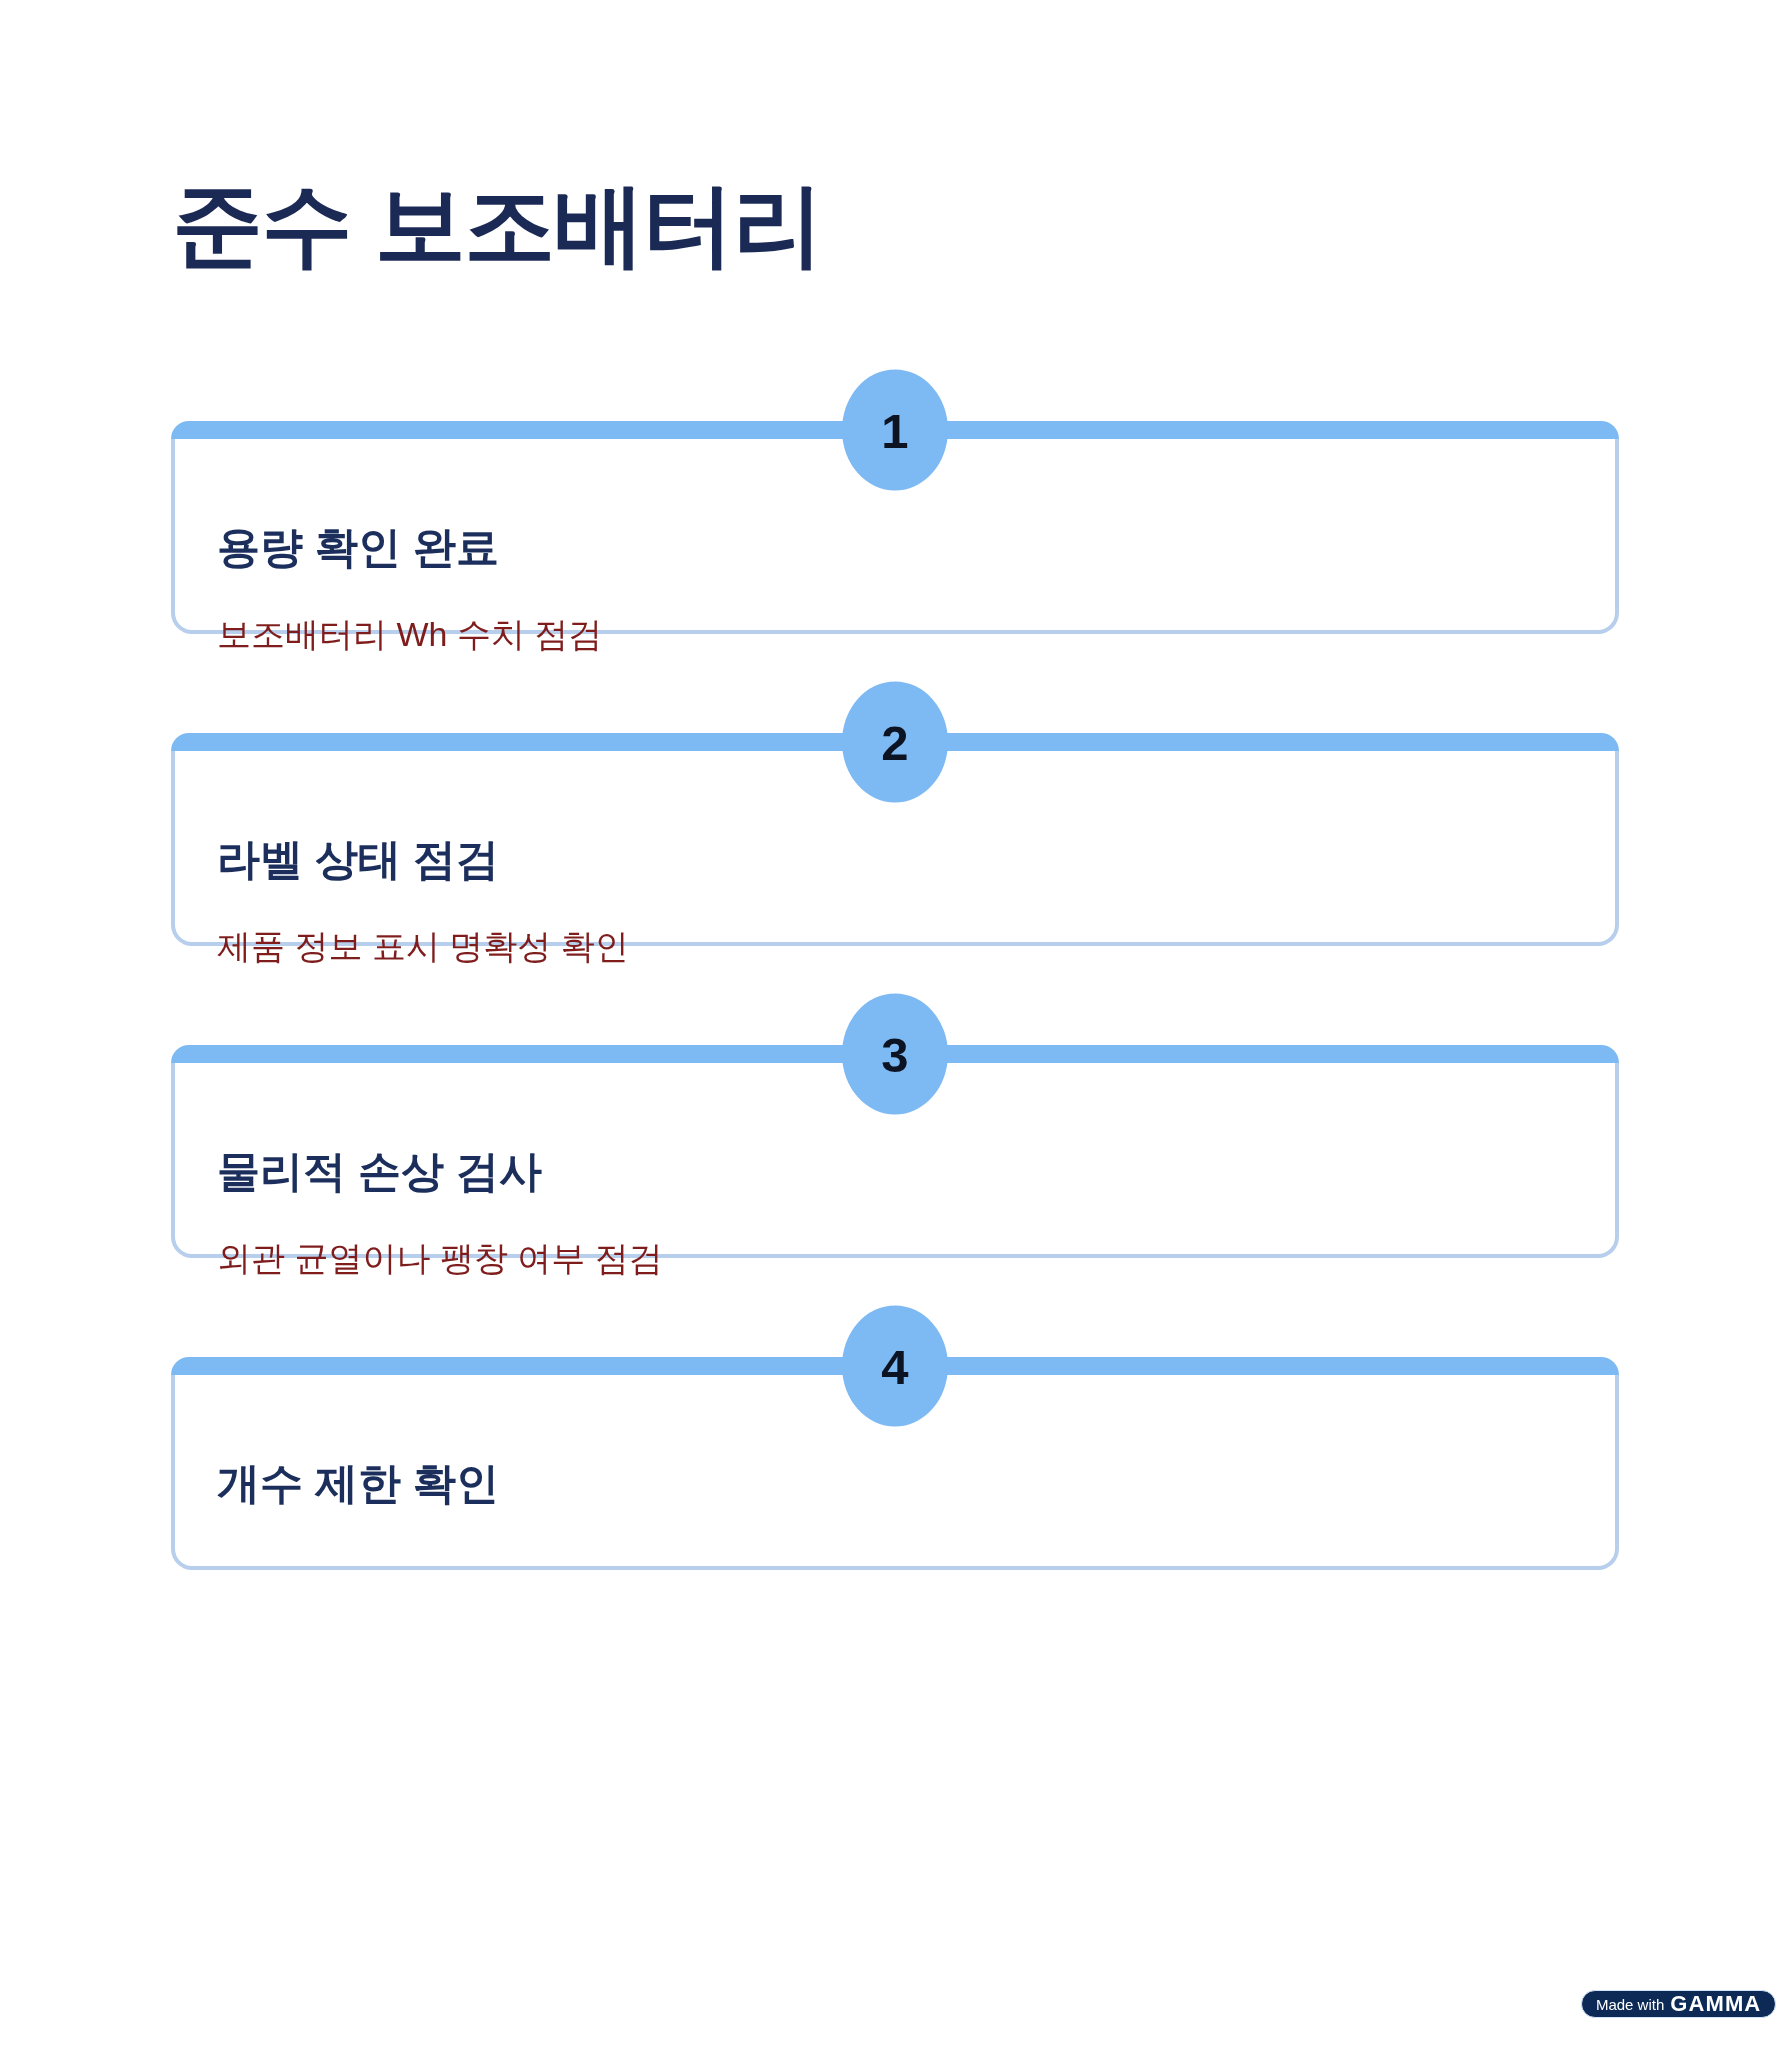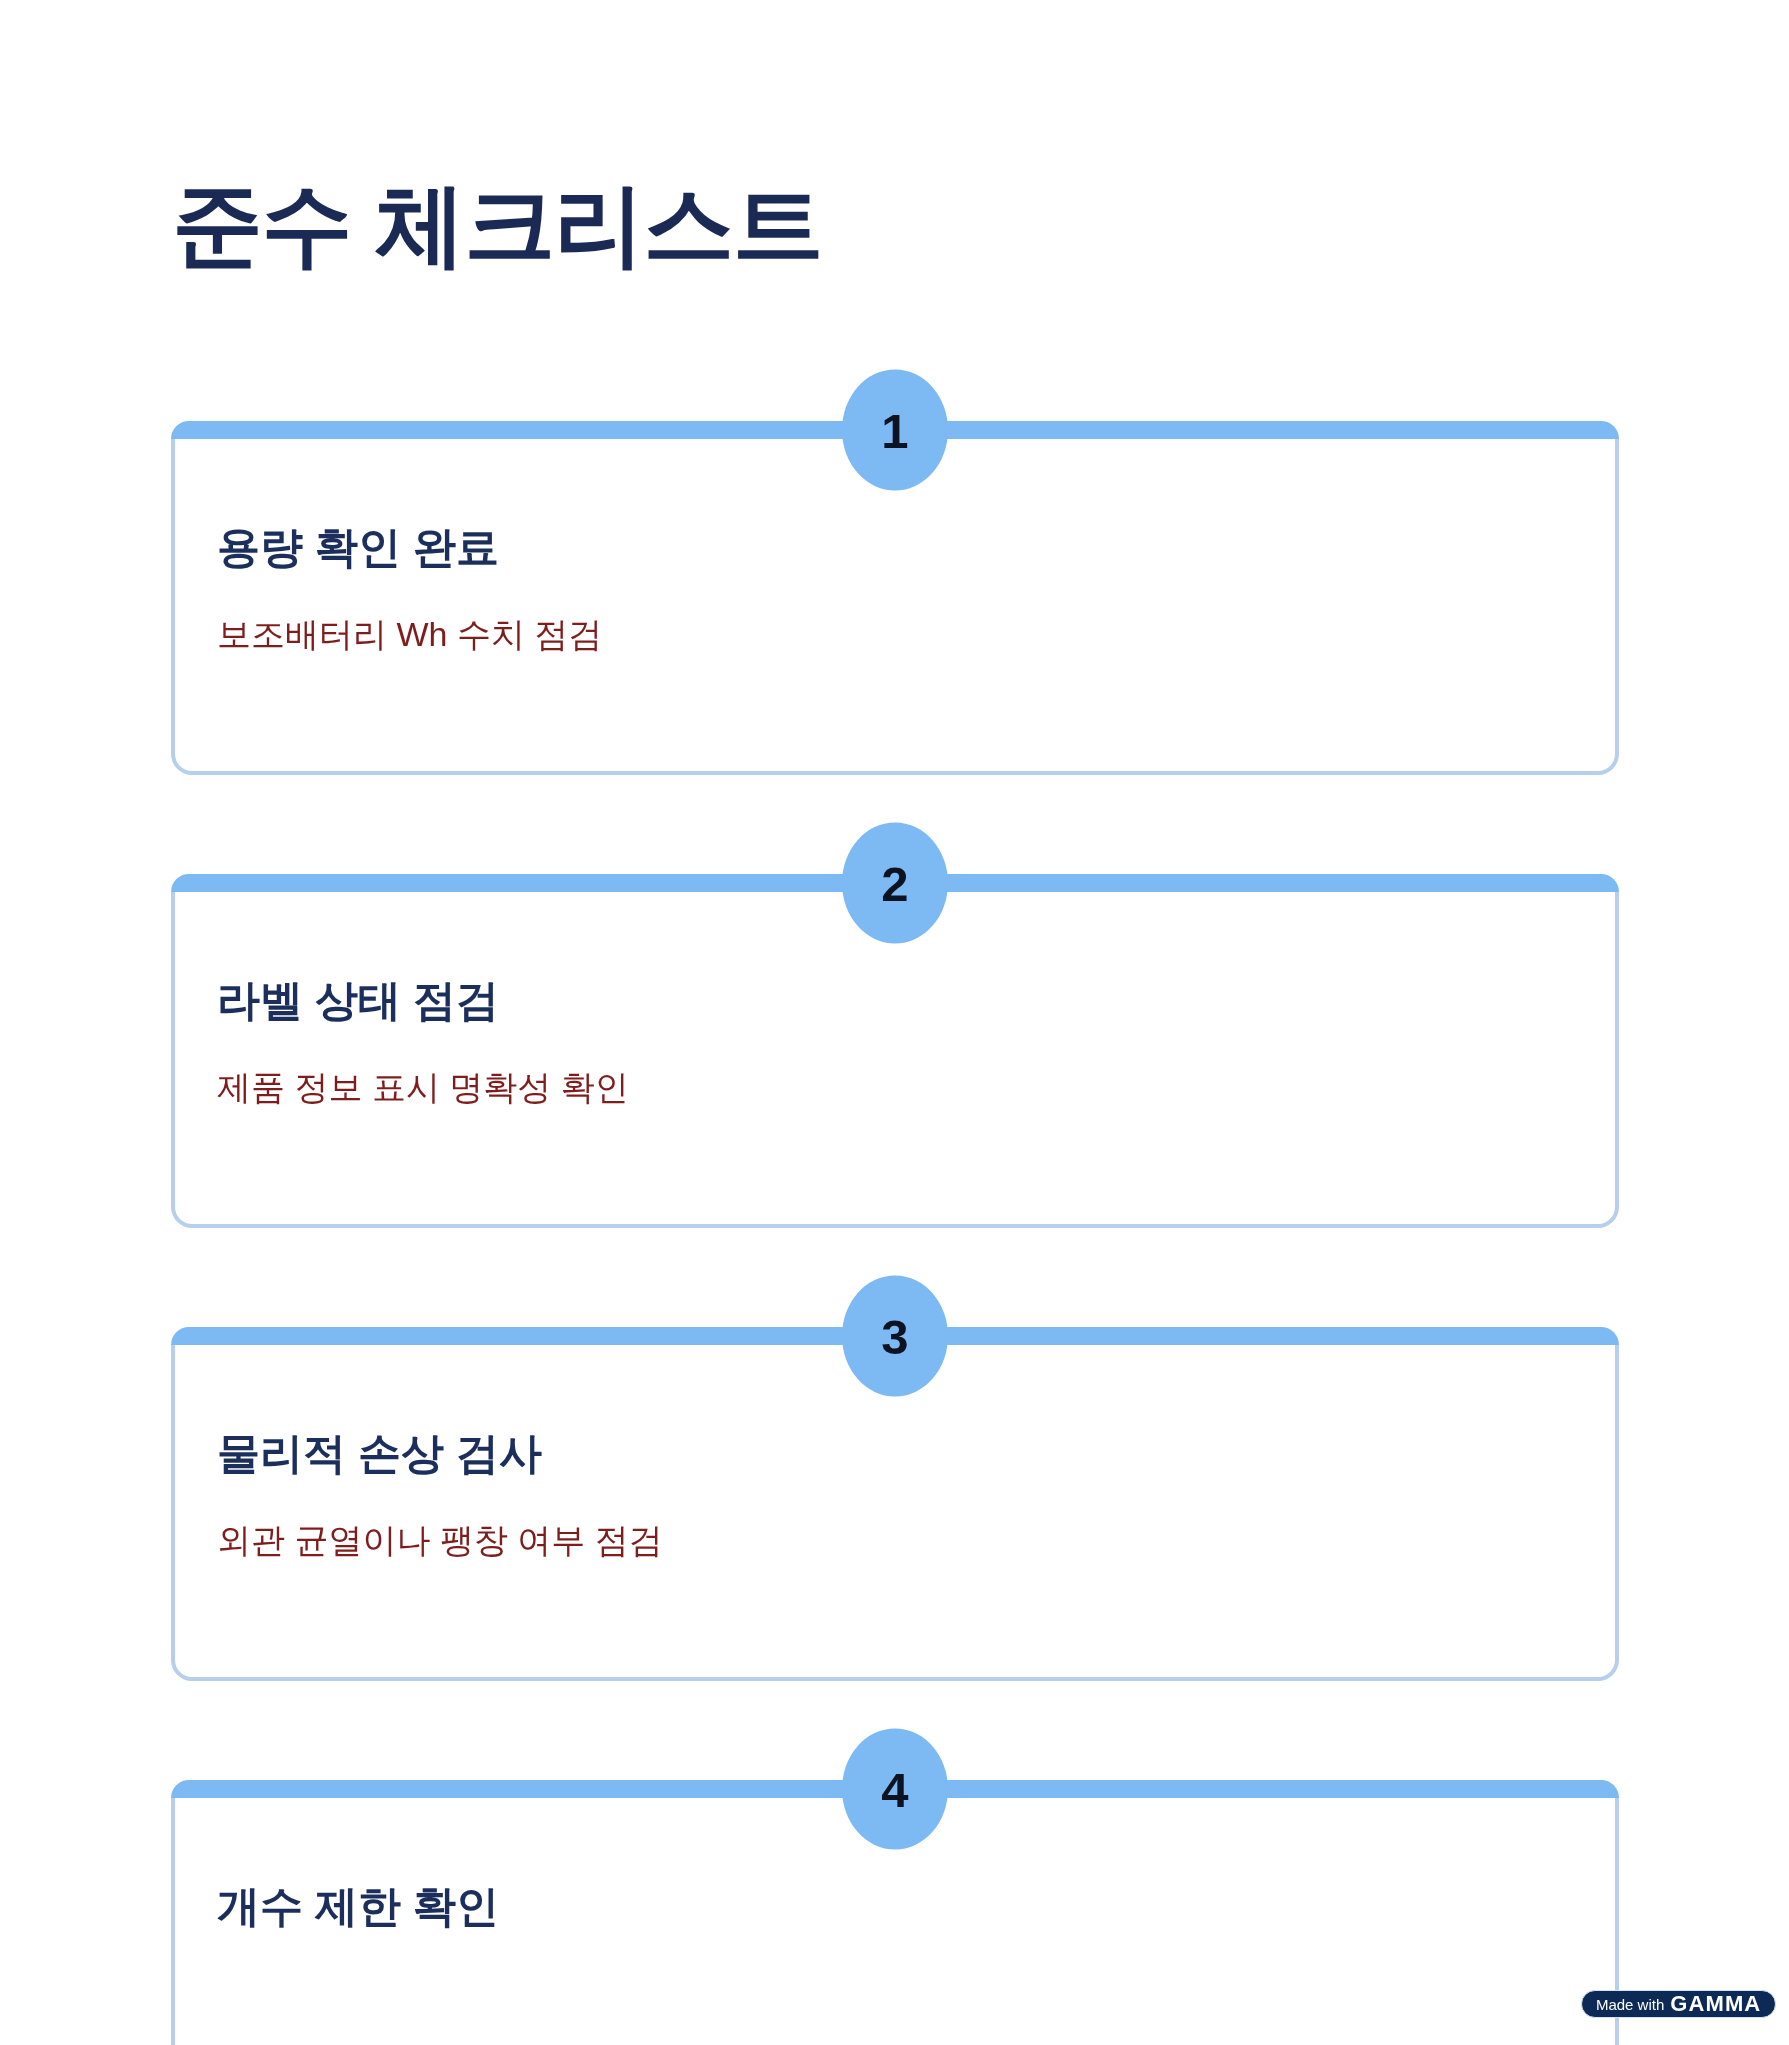--- a/index.html
+++ b/index.html
@@ -40,21 +40,21 @@
     position: relative;
     margin-bottom: 99px;
   }
   .step-bar {
     height: 18px;
     background: #7db9f3;
     border-radius: 18px 18px 0 0;
   }
   .step-body {
     box-sizing: border-box;
-    height: 336px;
+    height: 195px;
     background: #ffffff;
     border: 4.5px solid #b7cfec;
     border-top: none;
     border-radius: 0 0 21px 21px;
     padding: 81px 42px 0 42px;
   }
   .step-title {
     margin: 0 0 36px 0;
     font-size: 43px;
     line-height: 1.3;
@@ -111,21 +111,21 @@
   }
   .made-with .brand {
     font-size: 22px;
     font-weight: 800;
     letter-spacing: 1.1px;
   }
 </style>
 </head>
 <body>
 
-<h1 class="page-title">준수 체크리스트</h1>
+<h1 class="page-title">준수 보조배터리</h1>
 
 <div class="steps">
 
   <section class="step">
     <div class="step-badge">
       <span>1</span>
     </div>
     <div class="step-bar"></div>
     <div class="step-body">
       <h2 class="step-title">용량 확인 완료</h2>

